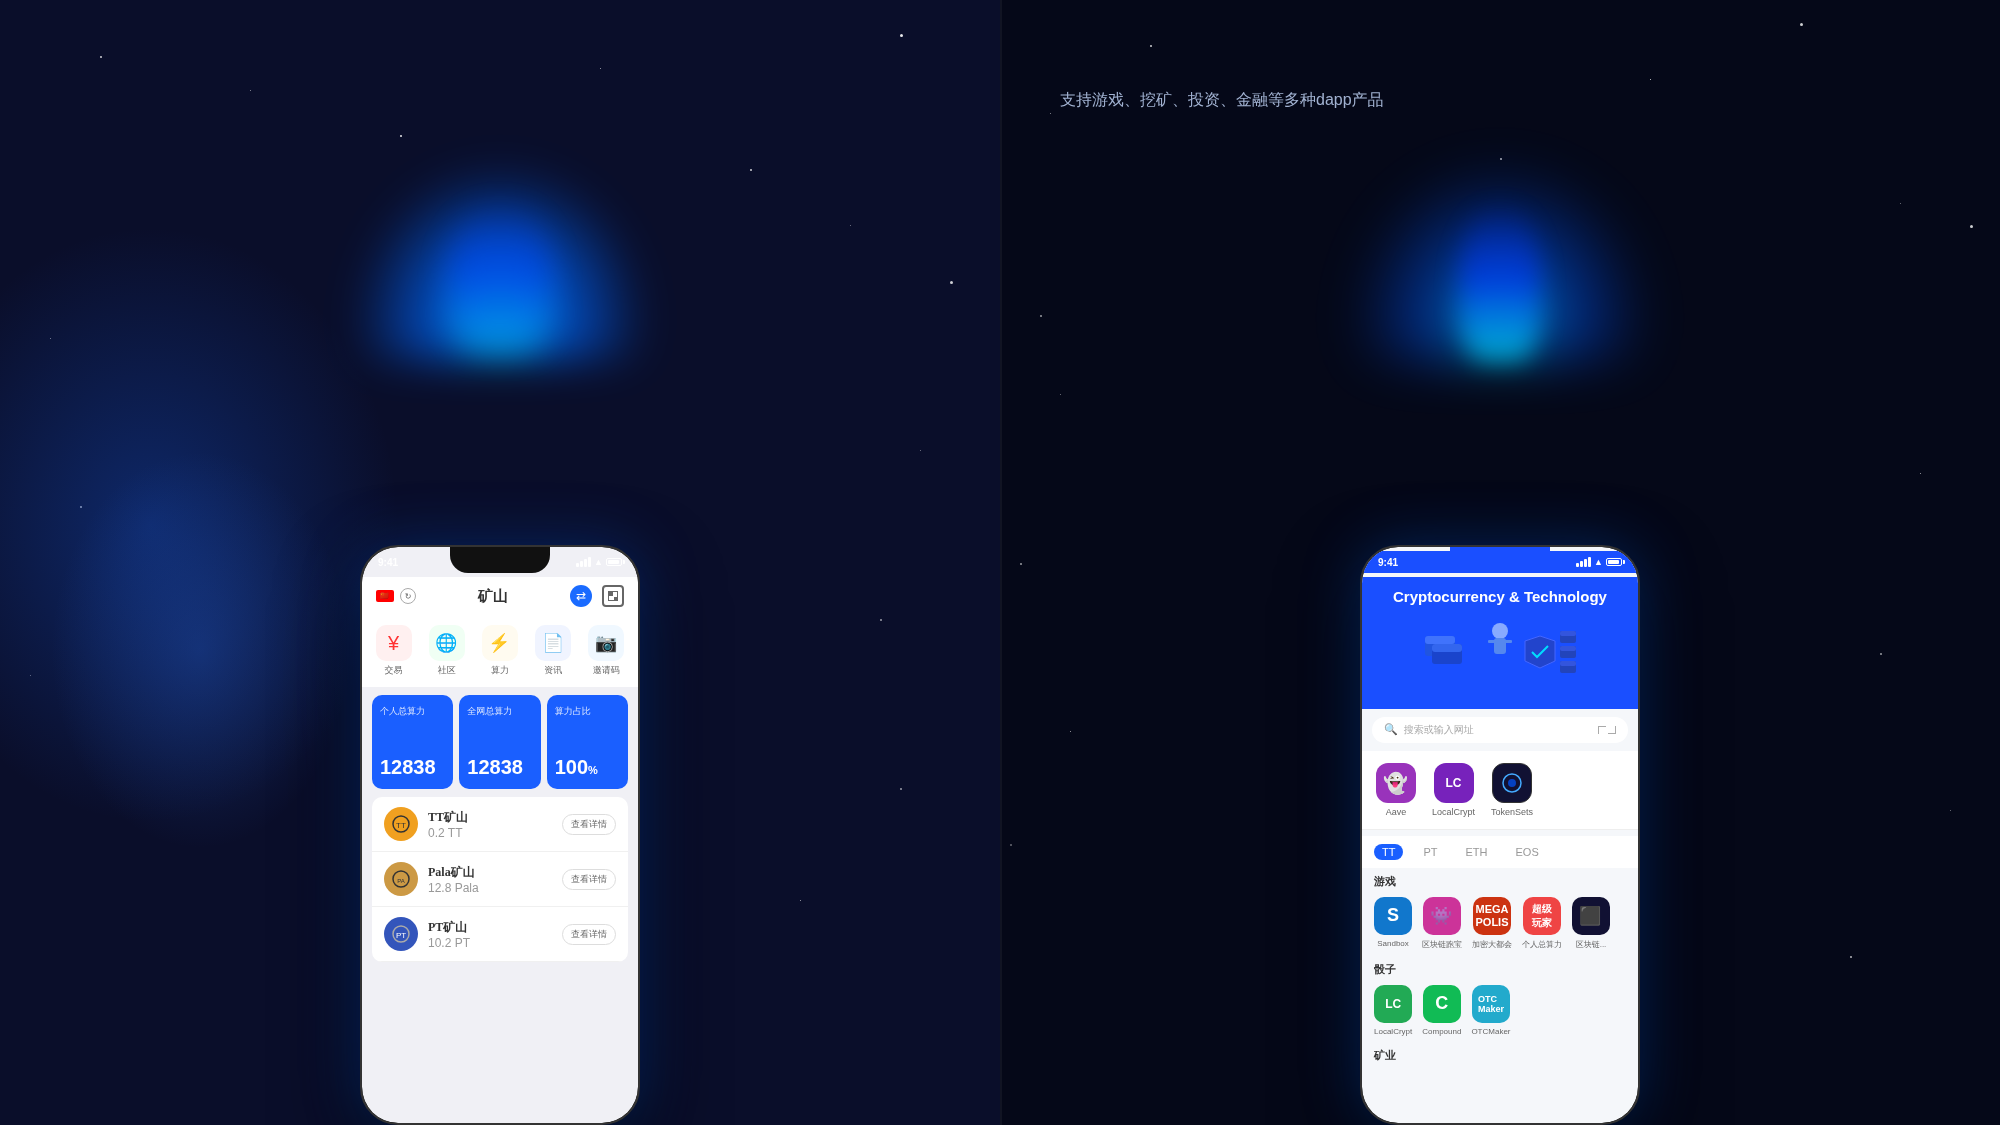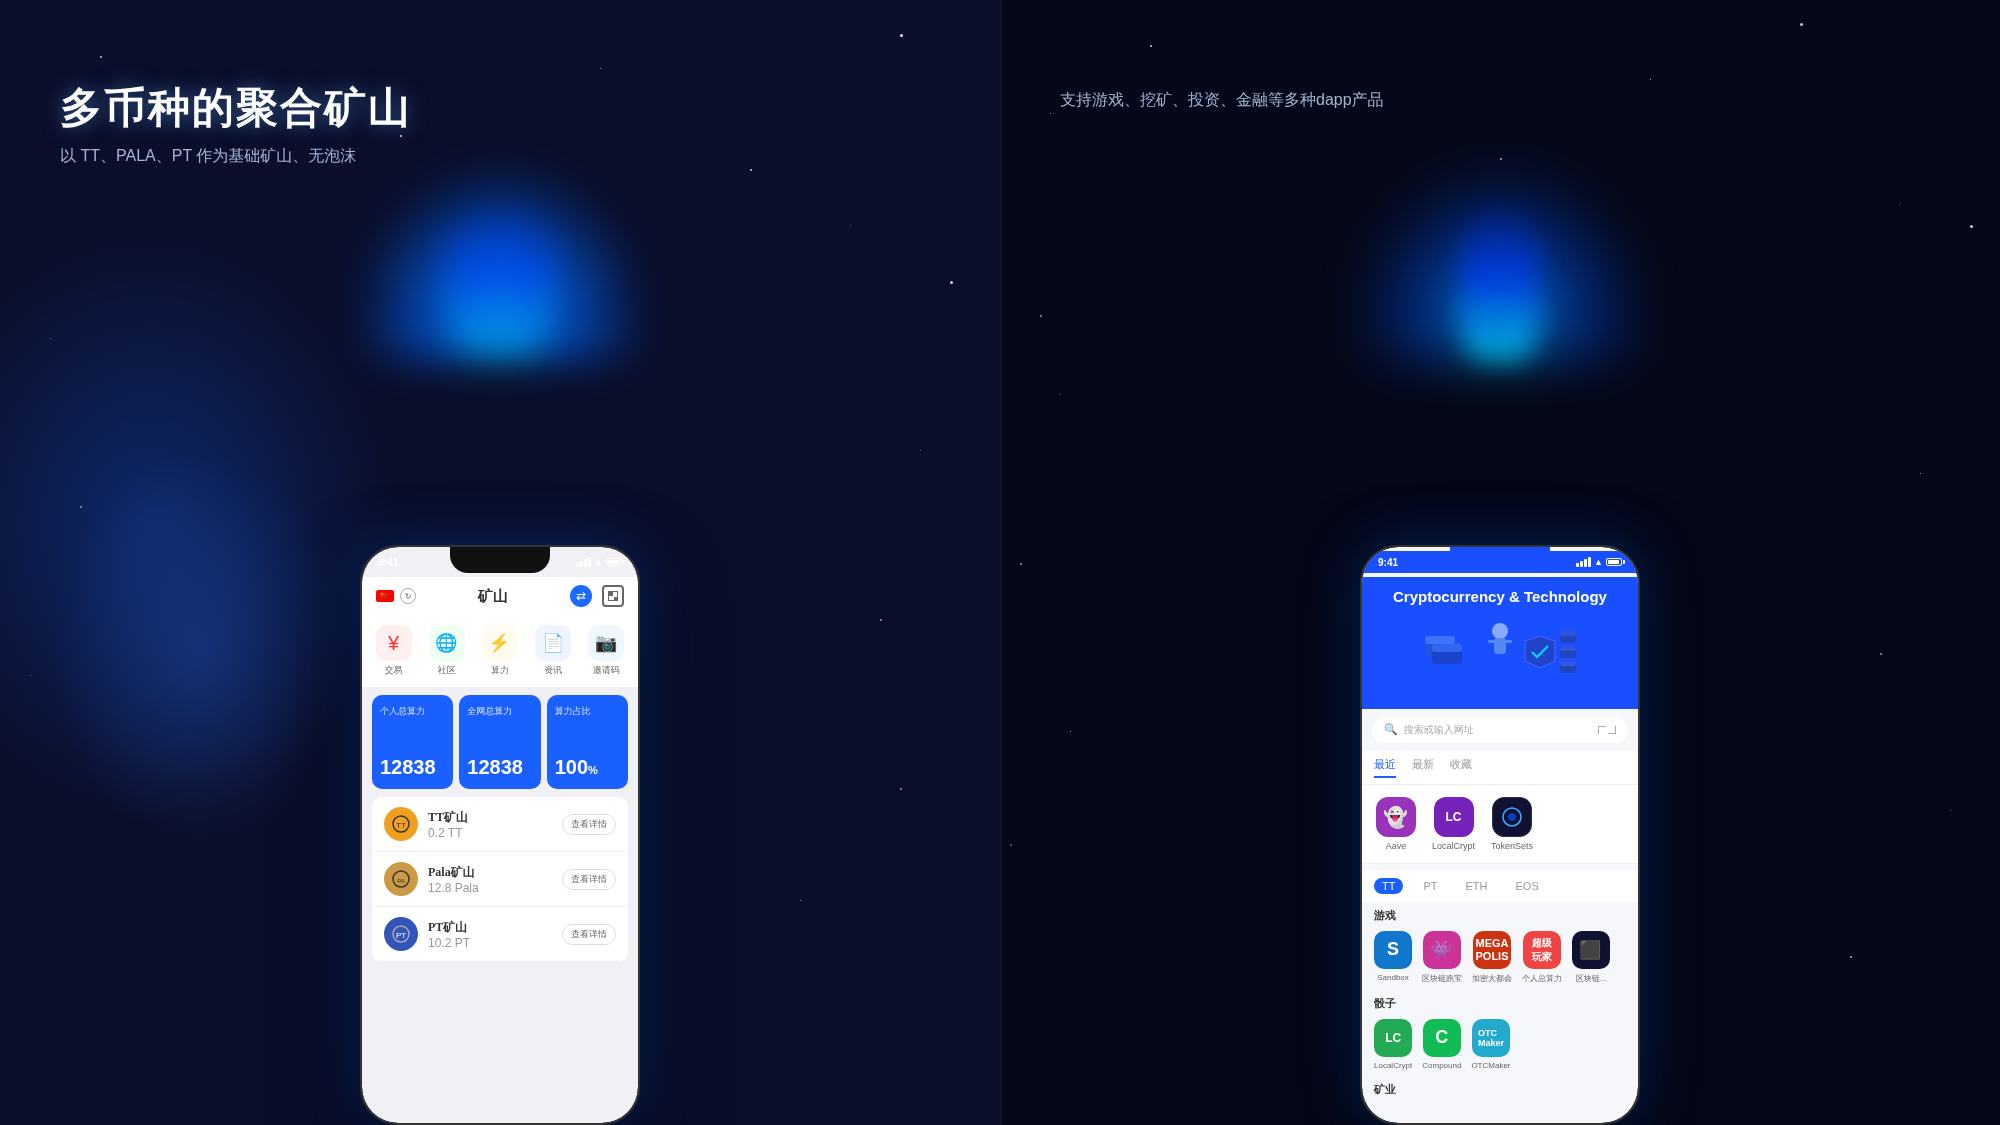--- a/index.html
+++ b/index.html
@@ -508,24 +508,20 @@
     <div class="star-dot" style="width:2px;height:2px;top:55%;left:88%;opacity:0.6"></div>
 
     <div style="position:absolute;top:20%;left:-10%;width:500px;height:600px;background:radial-gradient(ellipse,rgba(20,80,200,0.4) 0%,transparent 70%);border-radius:50%"></div>
     <div style="position:absolute;top:40%;left:5%;width:300px;height:400px;background:radial-gradient(ellipse,rgba(40,100,220,0.3) 0%,transparent 70%);border-radius:50%"></div>
   </div>
 
   <div class="planet-glow"></div>
 
   <div style="position:absolute;left:50%;transform:translateX(-50%);top:200px;width:100px;height:150px;background:linear-gradient(to top, #00aaff, #0044ff, transparent);filter:blur(15px);opacity:0.6;z-index:2;border-radius:50% 50% 30% 30%"></div>
 
-  <div class="panel-title">
-    <h1>多币种的聚合矿山</h1>
-    <p>以 TT、PALA、PT 作为基础矿山、无泡沫</p>
-  </div>
 
   <div class="phone-container">
     <div class="phone">
       <div class="phone-screen">
 
         <div class="phone-status-bar">
           <span>9:41</span>
           <div class="status-right">
             <div class="signal-bars">
               <div class="signal-bar" style="height:4px"></div>
@@ -747,25 +743,20 @@
 
           <div class="search-bar">
             <span style="color:#ccc;font-size:11px">🔍</span>
             <span>搜索或输入网址</span>
             <div style="margin-left:auto;display:flex;gap:2px">
               <div style="width:8px;height:8px;border-top:1.5px solid #aaa;border-left:1.5px solid #aaa;"></div>
               <div style="width:8px;height:8px;border-bottom:1.5px solid #aaa;border-right:1.5px solid #aaa;"></div>
             </div>
           </div>
 
-          <div class="tab-row">
-            <div class="tab-item active">最近</div>
-            <div class="tab-item">最新</div>
-            <div class="tab-item">收藏</div>
-          </div>
 
           <div class="recent-apps">
             <div class="recent-app-item">
               <div class="recent-app-icon" style="background:#9933bb">
                 <span style="font-size:20px">👻</span>
               </div>
               <span class="recent-app-label">Aave</span>
             </div>
             <div class="recent-app-item">
               <div class="recent-app-icon" style="background:#7722bb">

